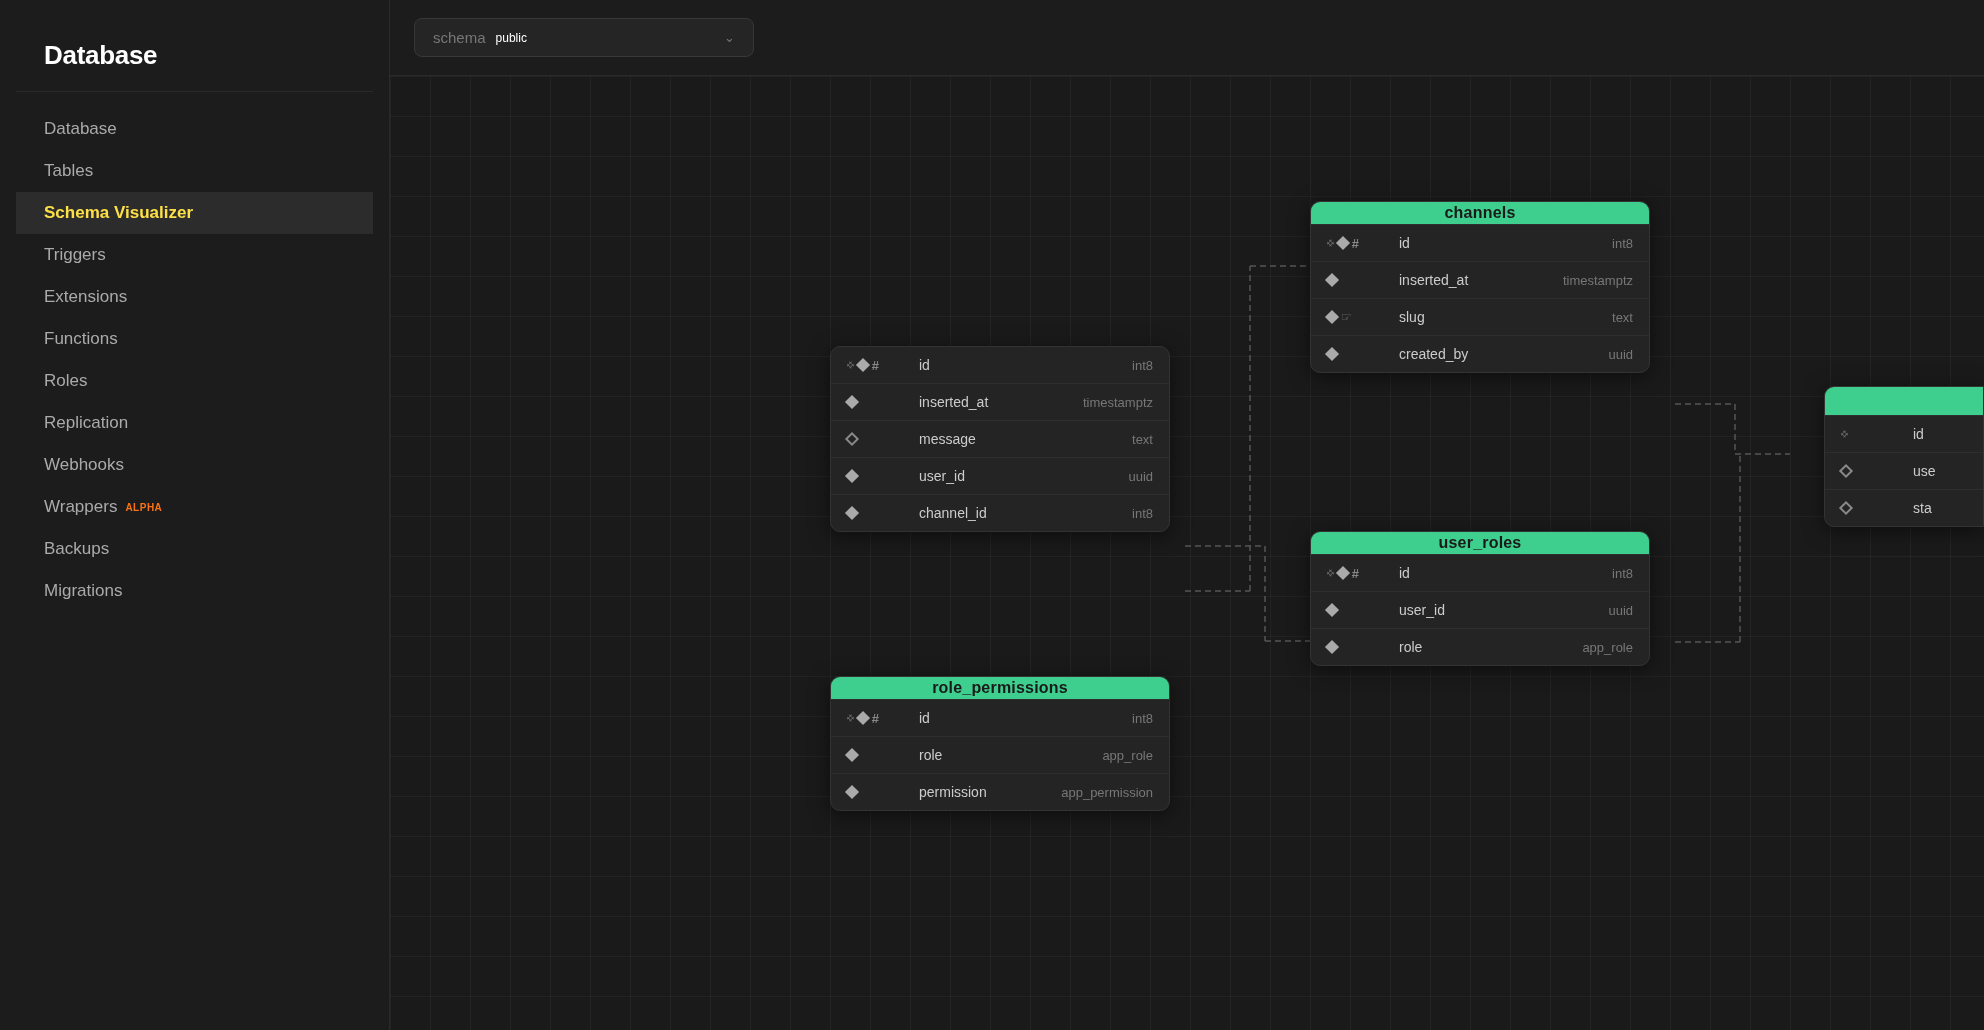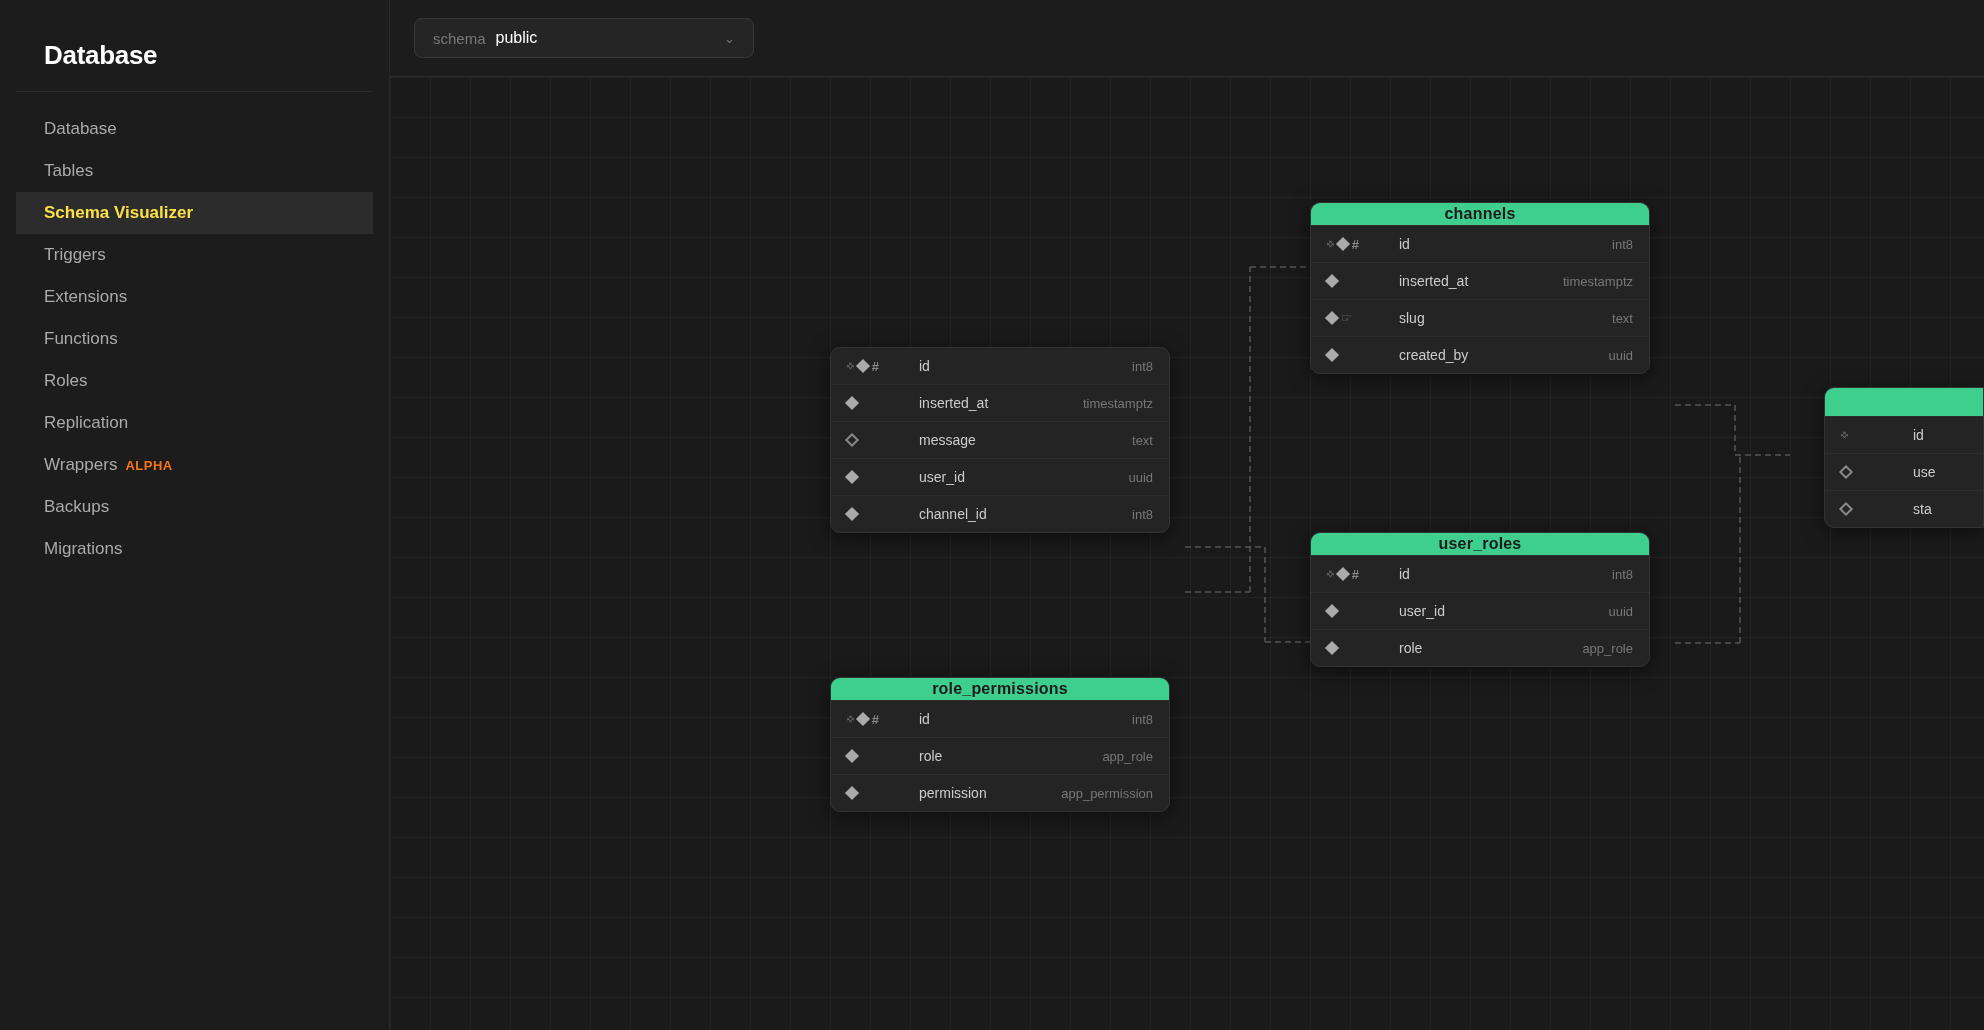--- a/index.html
+++ b/index.html
@@ -47,21 +47,21 @@
       display: flex;
       align-items: center;
       gap: 8px;
     }
     .nav-item.active {
       background: #2c2c2c;
       color: #fde047;
       font-weight: 600;
     }
     .alpha-badge {
-      font-size: 13px;
+      font-size: 10px;
       font-weight: 700;
       color: #f97316;
       letter-spacing: 0.5px;
     }
 
     
     .main {
       flex: 1;
       display: flex;
       flex-direction: column;
@@ -82,21 +82,21 @@
       border-radius: 8px;
       padding: 10px 18px;
       min-width: 340px;
     }
     .schema-label {
       color: #777;
       font-size: 15px;
     }
     .schema-value {
       color: #ffffff;
-      font-size: 16px;
+      font-size: 12px;
       font-weight: 500;
       flex: 1;
     }
     .schema-chevron {
       color: #777;
       font-size: 13px;
     }
 
     
     .canvas {
@@ -218,20 +218,21 @@
   <nav class="sidebar-nav">
 
   <div class="nav-item">Database</div>
       <div class="nav-item">Tables</div>
       <div class="nav-item active">Schema Visualizer</div>
       <div class="nav-item">Triggers</div>
       <div class="nav-item">Extensions</div>
       <div class="nav-item">Functions</div>
       <div class="nav-item">Roles</div>
       <div class="nav-item">Replication</div>
+      <div class="nav-item">Webhooks</div>
       <div class="nav-item">Wrappers<span class="alpha-badge">ALPHA</span></div>
       <div class="nav-item">Backups</div>
       <div class="nav-item">Migrations</div>
     </nav>
 </div>
 
 <div class="main">
   <div class="main-header">
     <div class="schema-selector">
       <span class="schema-label">schema</span>

